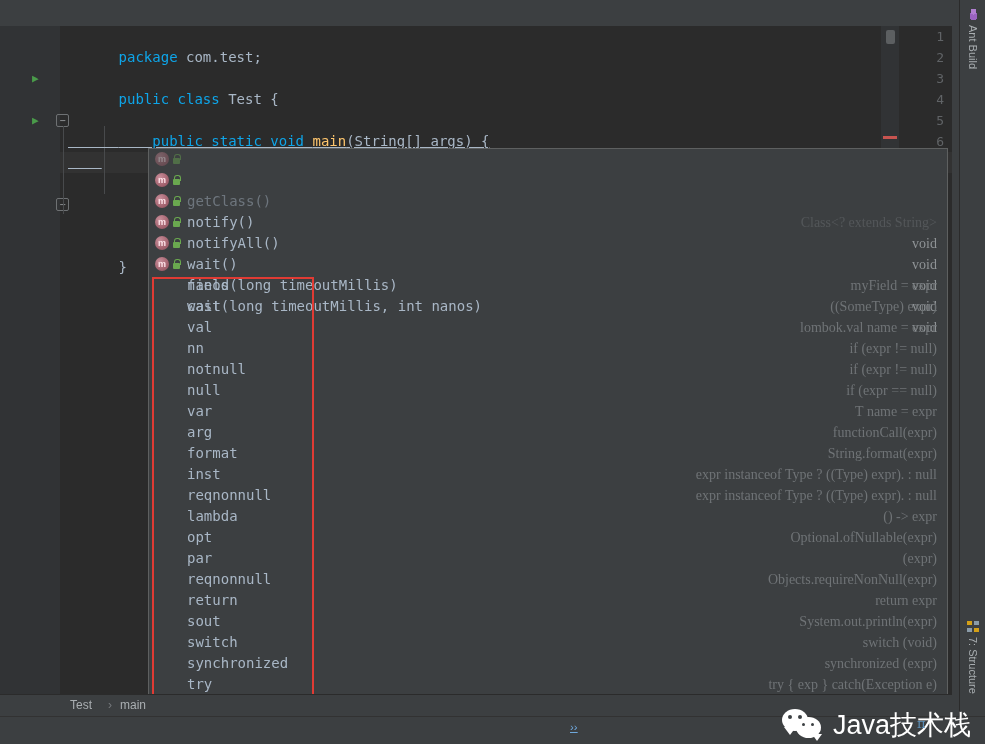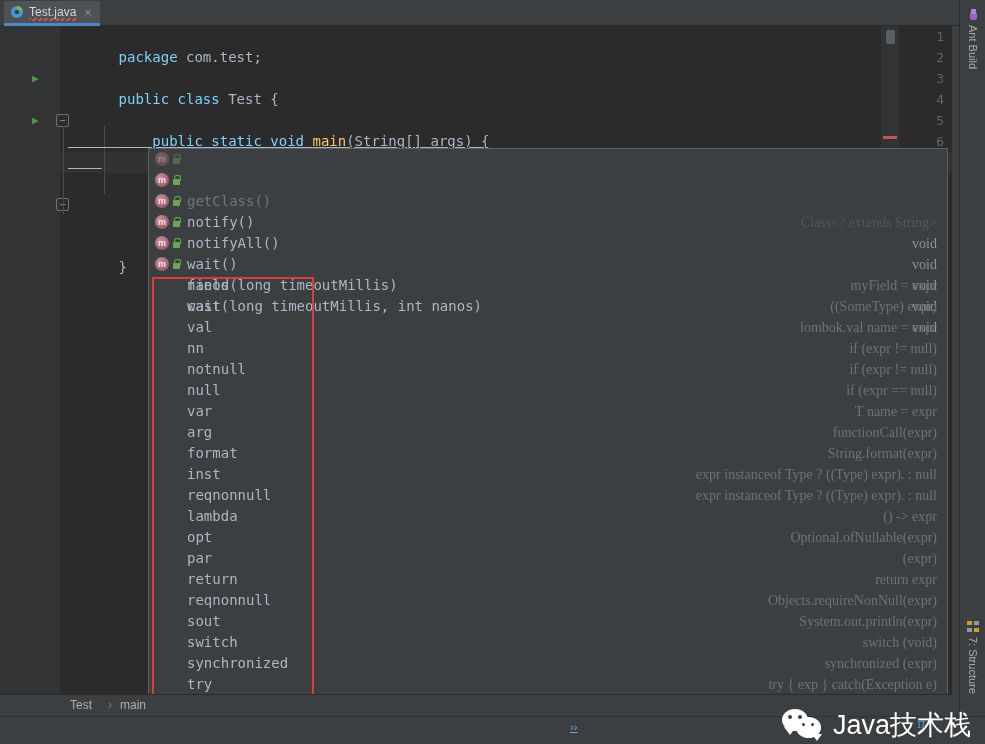--- a/index.html
+++ b/index.html
@@ -55,21 +55,21 @@
     border-radius: 2px; color: #9a9da0; font-size: 10px; line-height: 11px;
     text-align: center;
   }
   .guideline {
     position: absolute; width: 1px; background: #484a4c;
   }
   .codeline {
     position: absolute; left: 68px; height: 21px; line-height: 21px;
     font-size: 14px; white-space: pre; color: #a9b7c6;
   }
-  .kw { color: #7dd3fc; }
+  .kw { color: #0ea5e9; }
   .str { color: #6a8759; position: relative; }
   .str::after {
     content: ""; position: absolute; left: 0; right: 0; bottom: 1px; height: 3px;
     background: repeating-linear-gradient(135deg,#8a8a4a 0 2px,transparent 2px 4px);
   }
   .ident { color: #a9b7c6; text-align: center; }
   .fn { color: #ffc66d; }
   .hl-ident { background: #5b4a3e; color: #a9b7c6; }
   .caretline {
     position: absolute; left: 60px; width: 892px; height: 21px; background: #323232;
@@ -201,33 +201,20 @@
   .pi-glyph {
     position: absolute; left: 917px; top: 716px;
     font-size: 13px; color: #5c8fb8; font-family: "DejaVu Serif", serif;
   }
 </style>
 </head>
 <body>
 
 <div id="root">
 
-  <div class="tabbar">
-    <div class="tab">
-      <span class="tab-icon">
-        <svg width="14" height="14" viewBox="0 0 14 14">
-          <circle cx="7" cy="7" r="6" fill="#3c9cd4"></circle>
-          <path d="M7 1 a6 6 0 0 1 5.5 3.6 L7 7 Z" fill="#77c043"></path>
-          <circle cx="7" cy="7" r="2.3" fill="#3c3f41"></circle>
-        </svg>
-      </span>
-      <span class="tab-label">Test.java</span>
-      <span class="tab-close">×</span>
-    </div>
-  </div>
 
   <div class="editor">
     <div class="gutter"></div>
 
     <div class="caretline" style="top:126px;"></div>
 
     <div class="lnum" style="top:0px;">1</div>
     <div class="lnum" style="top:21px;">2</div>
     <div class="lnum" style="top:42px;">3</div>
     <div class="lnum" style="top:63px;">4</div>
@@ -340,22 +327,22 @@
     <div class="popup-row"><span class="row-name">notnull</span><span class="row-type dim">if (expr != null)</span></div>
     <div class="popup-row"><span class="row-name">null</span><span class="row-type dim">if (expr == null)</span></div>
     <div class="popup-row"><span class="row-name">var</span><span class="row-type dim">T name = expr</span></div>
     <div class="popup-row"><span class="row-name">arg</span><span class="row-type dim">functionCall(expr)</span></div>
     <div class="popup-row"><span class="row-name">format</span><span class="row-type dim">String.format(expr)</span></div>
     <div class="popup-row"><span class="row-name">inst</span><span class="row-type dim">expr instanceof Type ? ((Type) expr). : null</span></div>
     <div class="popup-row"><span class="row-name">reqnonnull</span><span class="row-type dim">expr instanceof Type ? ((Type) expr). : null</span></div>
     <div class="popup-row"><span class="row-name">lambda</span><span class="row-type dim">() -&gt; expr</span></div>
     <div class="popup-row"><span class="row-name">opt</span><span class="row-type dim">Optional.ofNullable(expr)</span></div>
     <div class="popup-row"><span class="row-name">par</span><span class="row-type dim">(expr)</span></div>
+    <div class="popup-row"><span class="row-name">reqnonnull</span><span class="row-type dim">Objects.requireNonNull(expr)</span></div>
     <div class="popup-row"><span class="row-name">return</span><span class="row-type dim">return expr</span></div>
-    <div class="popup-row"><span class="row-name">reqnonnull</span><span class="row-type dim">Objects.requireNonNull(expr)</span></div>
     <div class="popup-row"><span class="row-name">sout</span><span class="row-type dim">System.out.println(expr)</span></div>
     <div class="popup-row"><span class="row-name">switch</span><span class="row-type dim">switch (void)</span></div>
     <div class="popup-row"><span class="row-name">synchronized</span><span class="row-type dim">synchronized (expr)</span></div>
     <div class="popup-row"><span class="row-name">try</span><span class="row-type dim">try { exp } catch(Exception e)</span></div>
     <div class="popup-row"><span class="row-name">varl</span><span class="row-type dim">lombok.experimental.var name = expr</span></div>
   </div>
 
   <div class="redbox"></div>
 
   <div class="breadcrumbbar">

